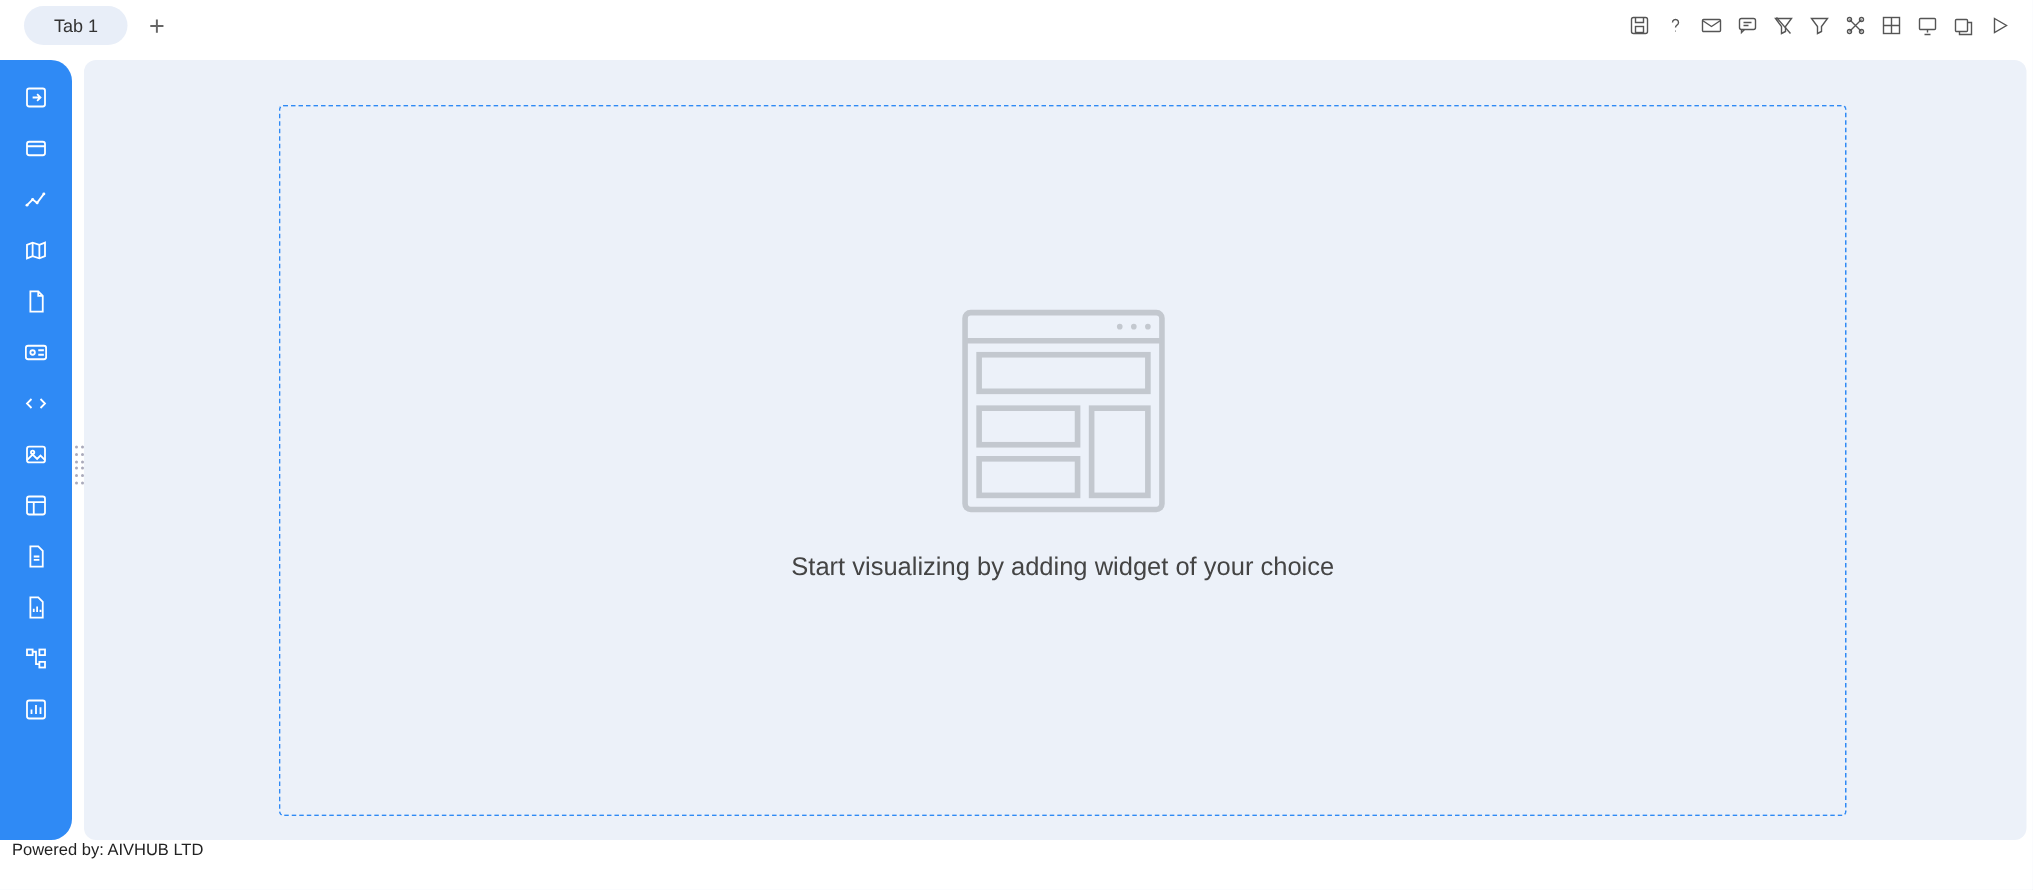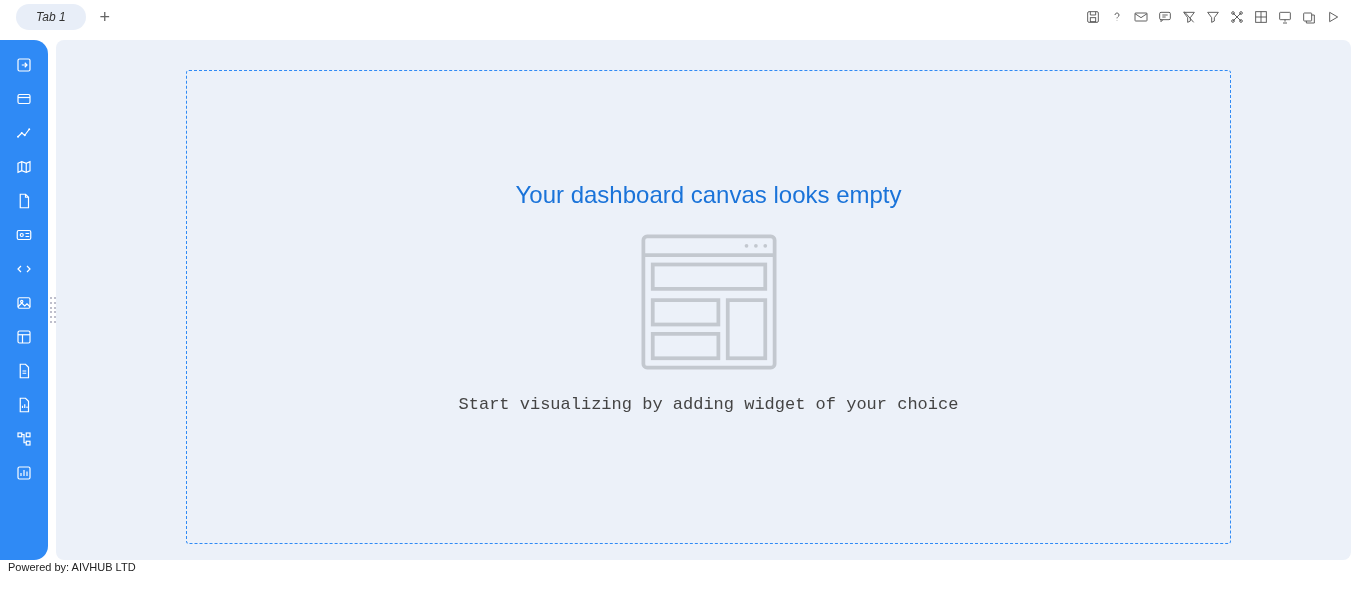--- a/index.html
+++ b/index.html
@@ -6,21 +6,21 @@
   html, body { width: 1355px; height: 593px; font-family: "Segoe UI", Arial, sans-serif; background: #fff; overflow: hidden; }
   
   .topbar {
     position: absolute; left: 0; top: 0; width: 1355px; height: 34px;
     display: flex; align-items: center; justify-content: space-between;
     padding: 0 8px;
   }
   .tabs { display: flex; align-items: center; gap: 8px; padding-left: 8px; }
   .tab {
     background: #e8eef8; color: #333; font-size: 12px;
-    padding: 6px 20px; border-radius: 14px; cursor: pointer; font-style: italic;
+    padding: 6px 20px; border-radius: 14px; cursor: pointer;
   }
   .add-tab { font-size: 18px; color: #666; cursor: pointer; padding: 2px 6px; user-select:none; }
   .top-actions { display: flex; align-items: center; gap: 8px; padding-right: 6px; }
   .top-actions svg { width: 16px; height: 16px; stroke: #555; stroke-width: 1.4; fill: none; cursor: pointer; }
   .top-actions .tri { fill: none; stroke: #555; }
   
   .sidebar {
     position: absolute; left: 0; top: 40px; width: 48px; height: 520px;
     background: #2f8af5; border-top-right-radius: 14px; border-bottom-right-radius: 14px;
     display: flex; flex-direction: column; align-items: center; padding-top: 16px; gap: 16px;
@@ -39,21 +39,21 @@
   }
   .canvas {
     position: absolute; left: 130px; top: 30px; right: 120px; bottom: 16px;
     border: 1px dashed #2f8af5; border-radius: 3px;
     display: flex; flex-direction: column; align-items: center;
     padding-top: 110px;
   }
   .canvas h2 { color: #1a73d9; font-weight: 500; font-size: 24px; }
   .empty-illus { margin-top: 18px; }
   .empty-illus svg { width: 150px; height: 150px; stroke: #c3c8cf; stroke-width: 4; fill: none; }
-  .canvas p { margin-top: 14px; color: #444; font-size: 17px; font-family: Liberation Mono, monospace; }
+  .canvas p { margin-top: 14px; color: #444; font-size: 17px; }
   
   .footer {
     position: absolute; left: 8px; bottom: 20px; font-size: 11px; color: #222;
   }
 </style>
 </head>
 <body>
 
 <div class="topbar">
   <div class="tabs">
@@ -196,21 +196,20 @@
       <span></span>
     </div>
   <div class="row">
       <span></span>
       <span></span>
     </div>
 </div>
 
 <div class="main">
   <div class="canvas">
-    <h2>Your dashboard canvas looks empty</h2>
     <div class="empty-illus">
       <svg viewBox="0 0 160 160">
         <rect x="10" y="10" width="140" height="140" rx="4"></rect>
         <line x1="10" y1="30" x2="150" y2="30"></line>
         <circle cx="120" cy="20" r="2" fill="#c3c8cf" stroke="none"></circle>
         <circle cx="130" cy="20" r="2" fill="#c3c8cf" stroke="none"></circle>
         <circle cx="140" cy="20" r="2" fill="#c3c8cf" stroke="none"></circle>
         <rect x="20" y="40" width="120" height="26"></rect>
         <rect x="20" y="78" width="70" height="26"></rect>
         <rect x="100" y="78" width="40" height="62"></rect>

